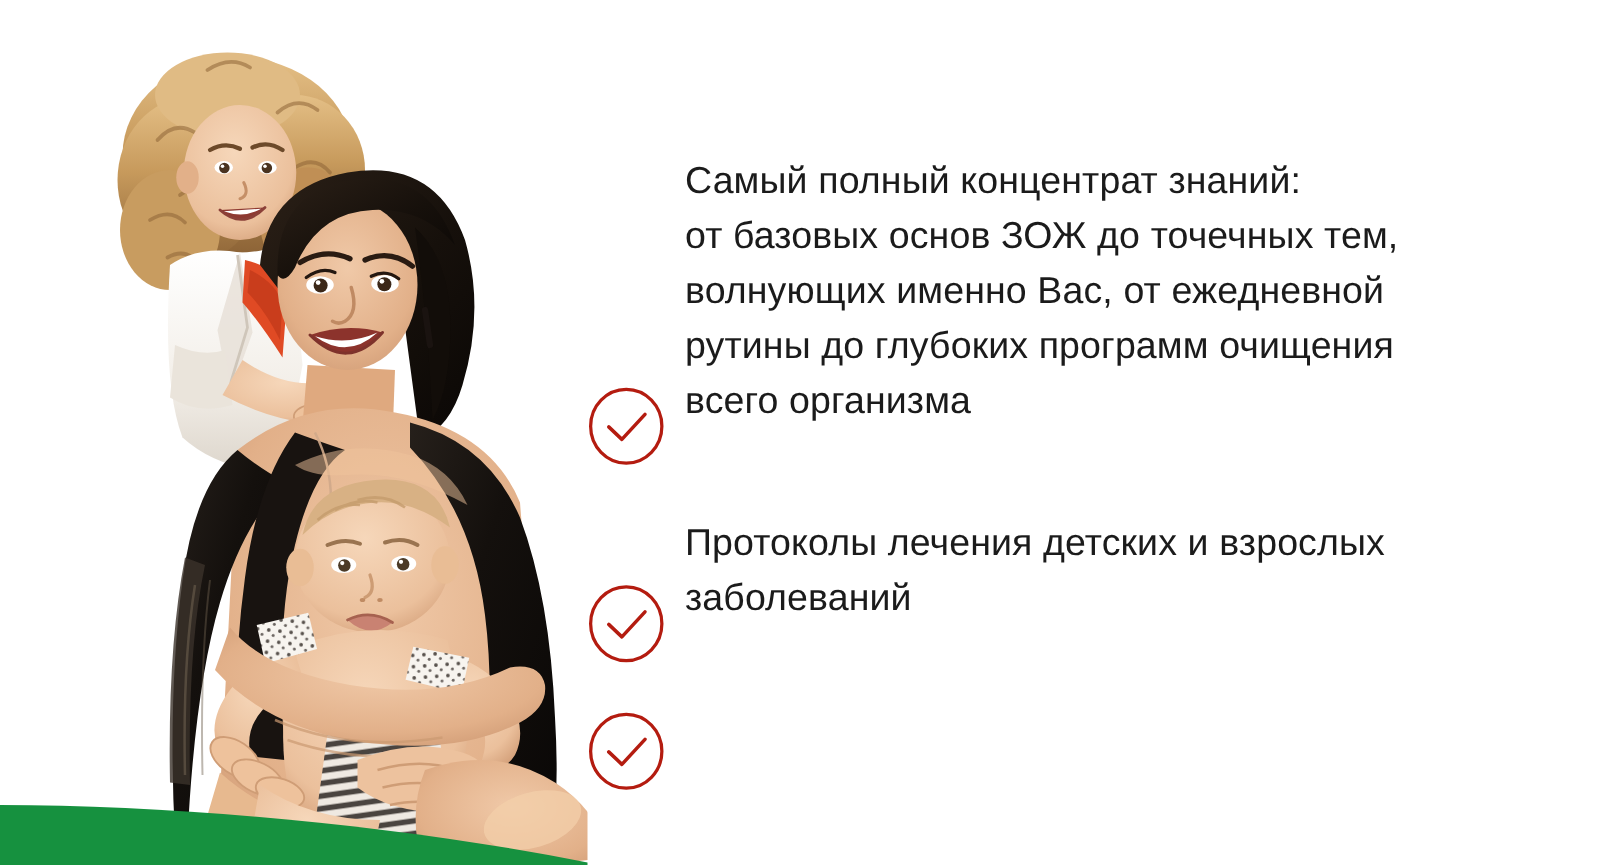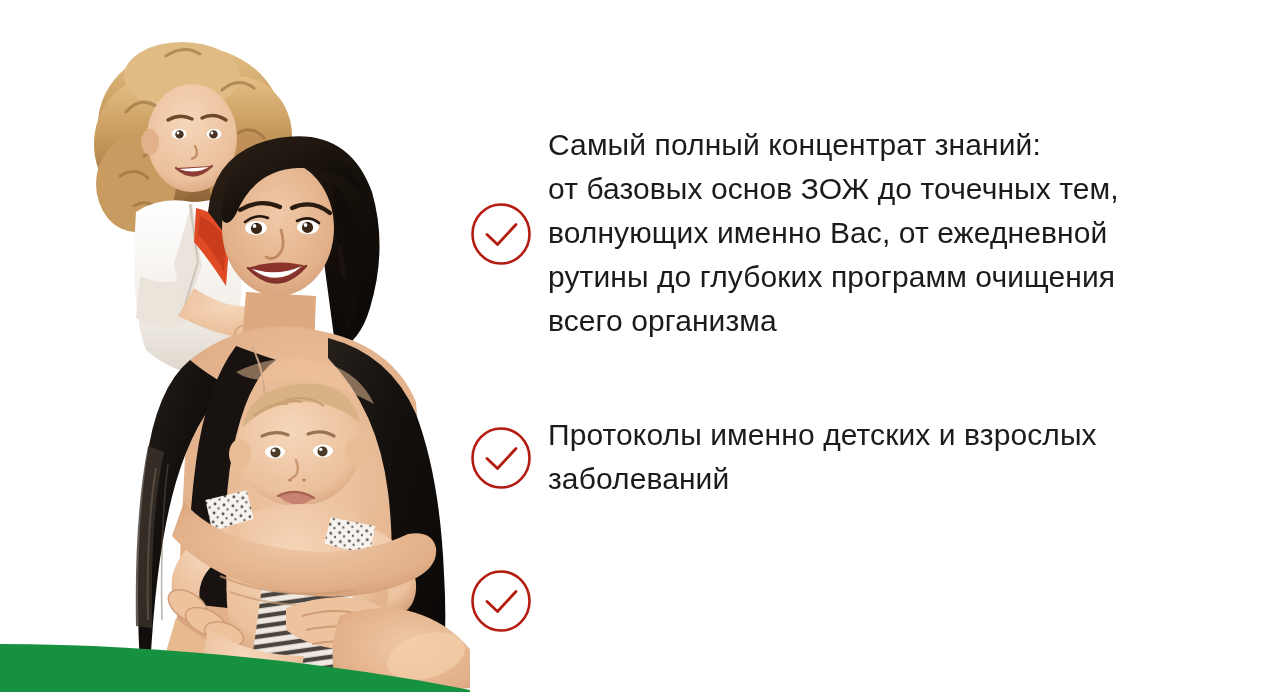--- a/index.html
+++ b/index.html
@@ -64,21 +64,21 @@
     left: 470px;
     top: 0;
     width: 812px;
     height: 692px;
   }
 
   .benefit-item {
     position: absolute;
     left: 0;
     display: flex;
-    align-items: center;
+    align-items: flex-end;
   }
 
   .benefit-item.item-0 { top: 92px; }
   .benefit-item.item-1 { top: 382px; }
   .benefit-item.item-2 { top: 567px; }
 
   .check-badge {
     flex: 0 0 auto;
     width: 62px;
     height: 64px;
@@ -409,21 +409,21 @@
 всего организма</p>
     </div>
 
     <div class="benefit-item item-1">
       <span class="check-badge">
         <svg viewBox="0 0 62 64" xmlns="http://www.w3.org/2000/svg" aria-hidden="true">
           <ellipse cx="31" cy="32" rx="28.5" ry="29.5" fill="none" stroke="#B41C10" stroke-width="2.6"></ellipse>
           <path d="M17 32.5 L27.5 42.5 L46 22.5" fill="none" stroke="#B41C10" stroke-width="2.8" stroke-linecap="round" stroke-linejoin="round"></path>
         </svg>
       </span>
-      <p class="benefit-text">Протоколы именно детских и взрослых
+      <p class="benefit-text">Протоколы лечения детских и взрослых
 заболеваний</p>
     </div>
 
     <div class="benefit-item item-2">
       <span class="check-badge">
         <svg viewBox="0 0 62 64" xmlns="http://www.w3.org/2000/svg" aria-hidden="true">
           <ellipse cx="31" cy="32" rx="28.5" ry="29.5" fill="none" stroke="#B41C10" stroke-width="2.6"></ellipse>
           <path d="M17 32.5 L27.5 42.5 L46 22.5" fill="none" stroke="#B41C10" stroke-width="2.8" stroke-linecap="round" stroke-linejoin="round"></path>
         </svg>
       </span>

